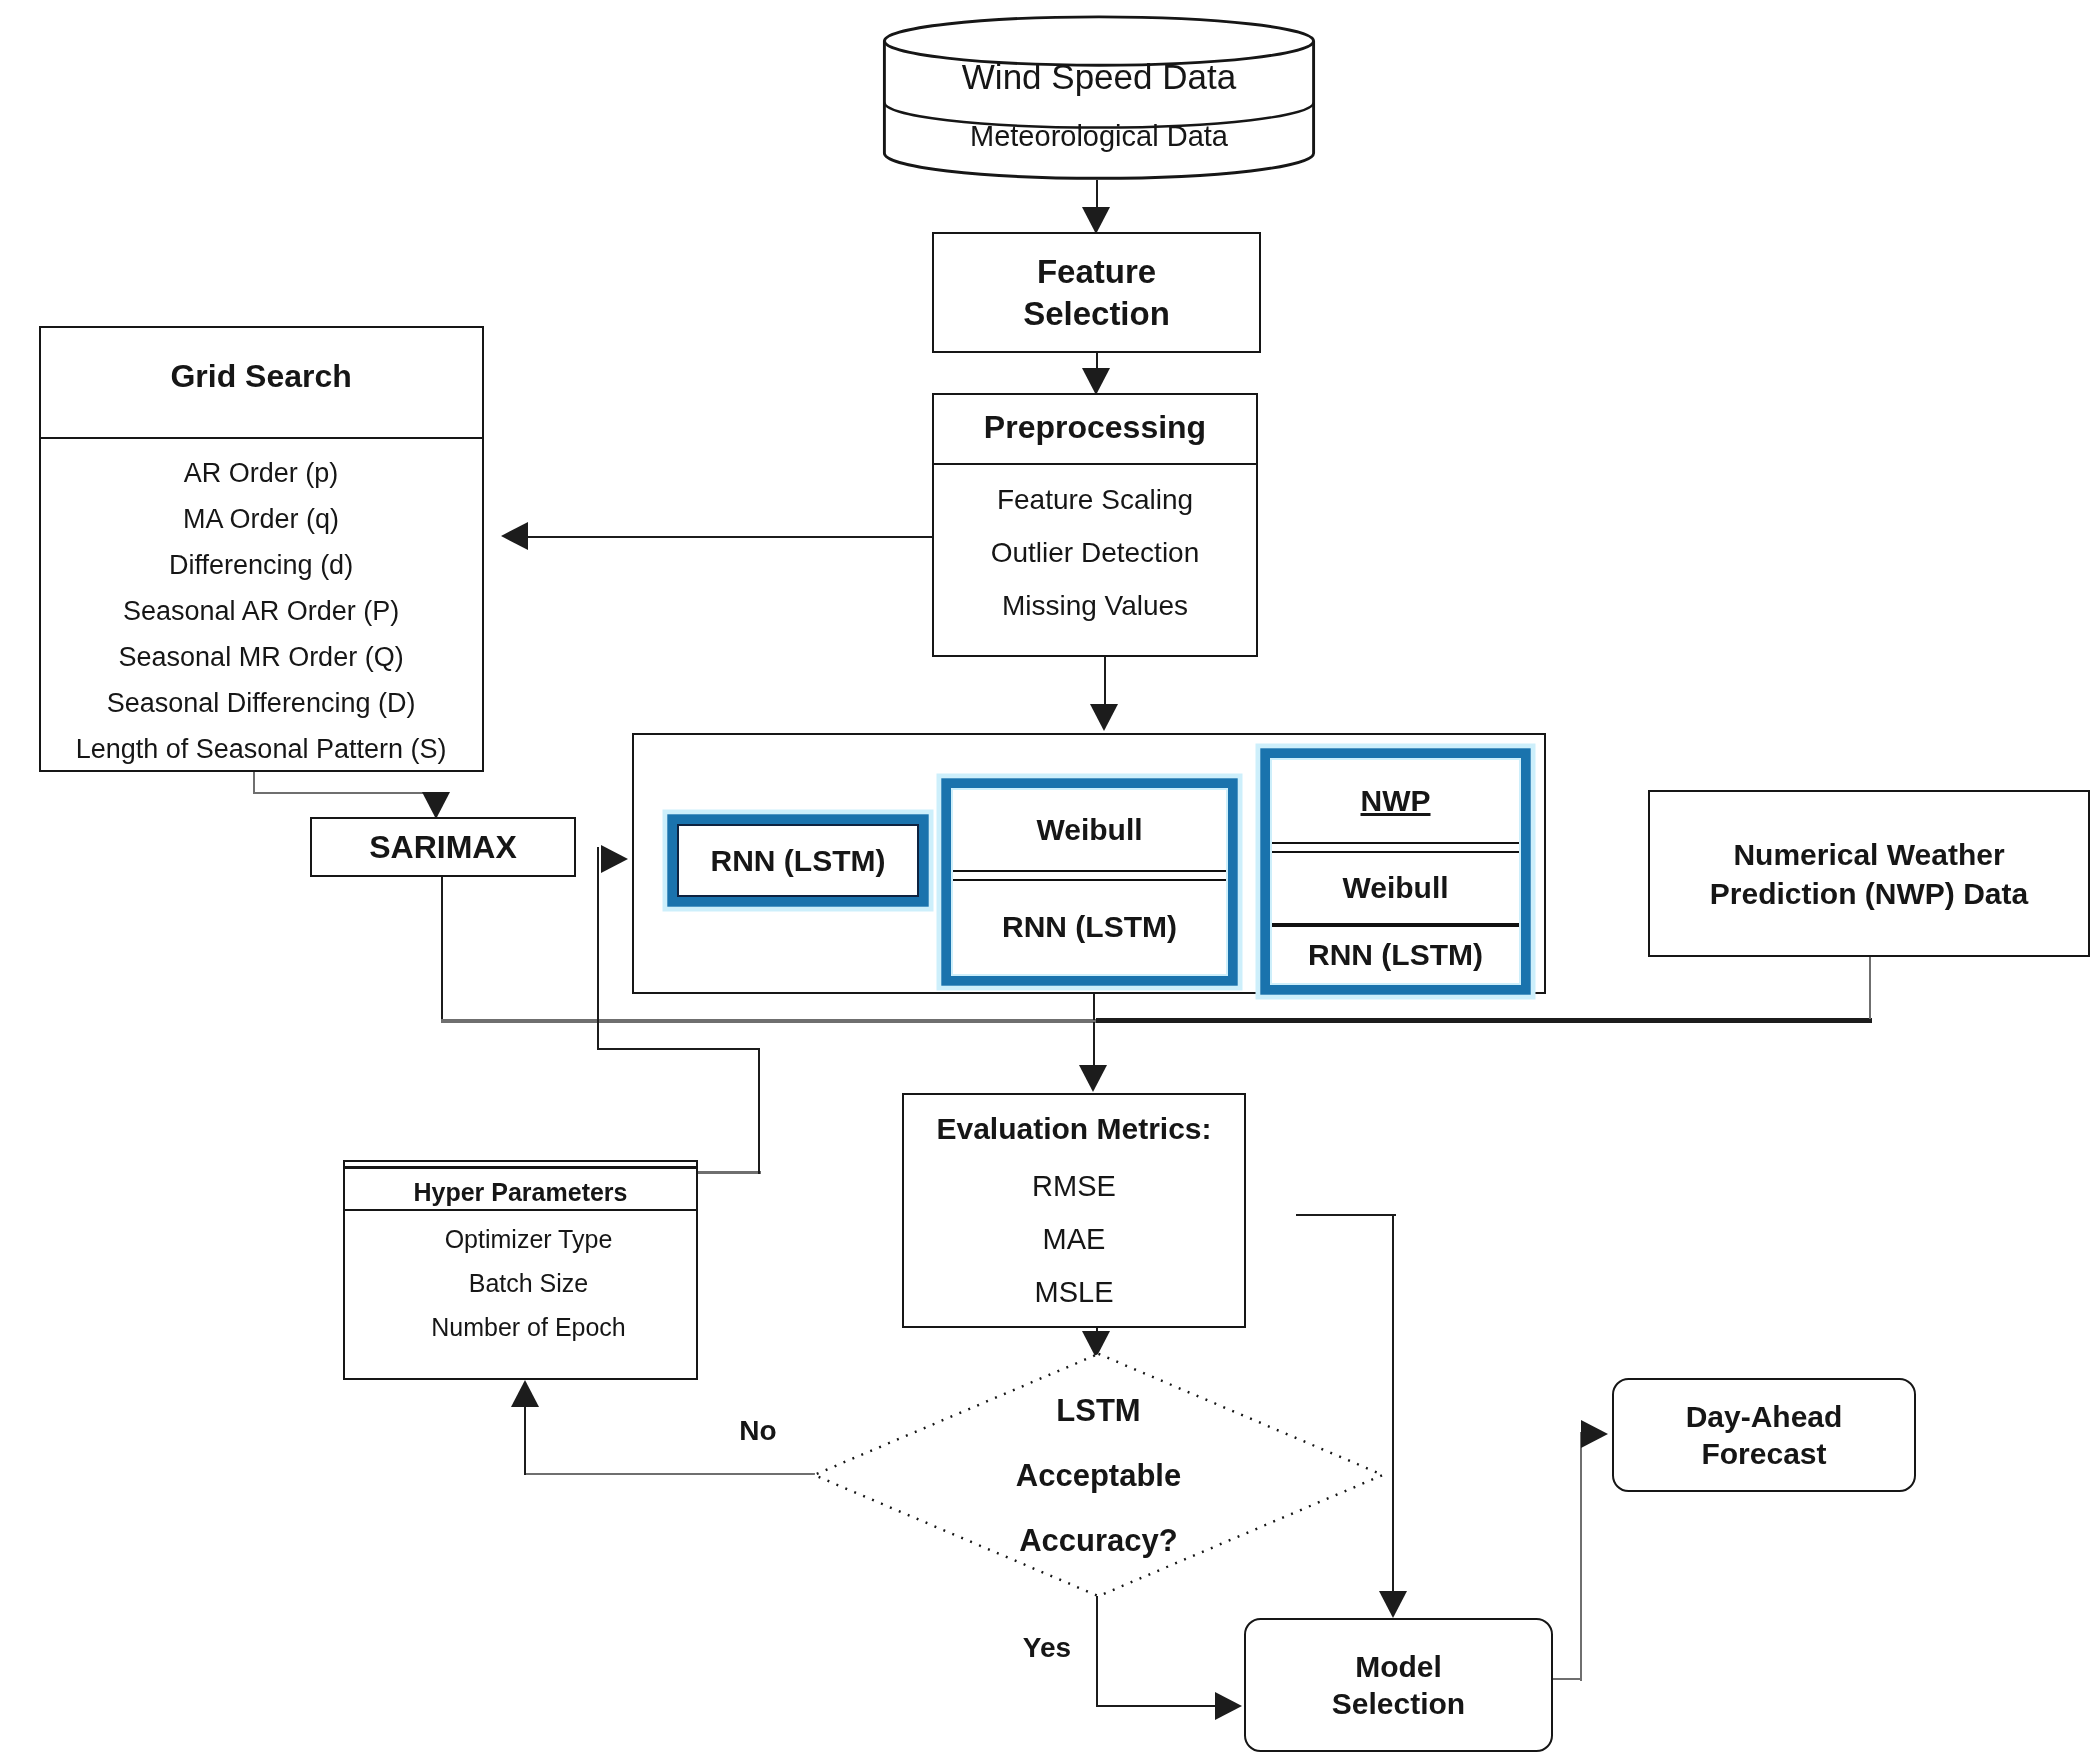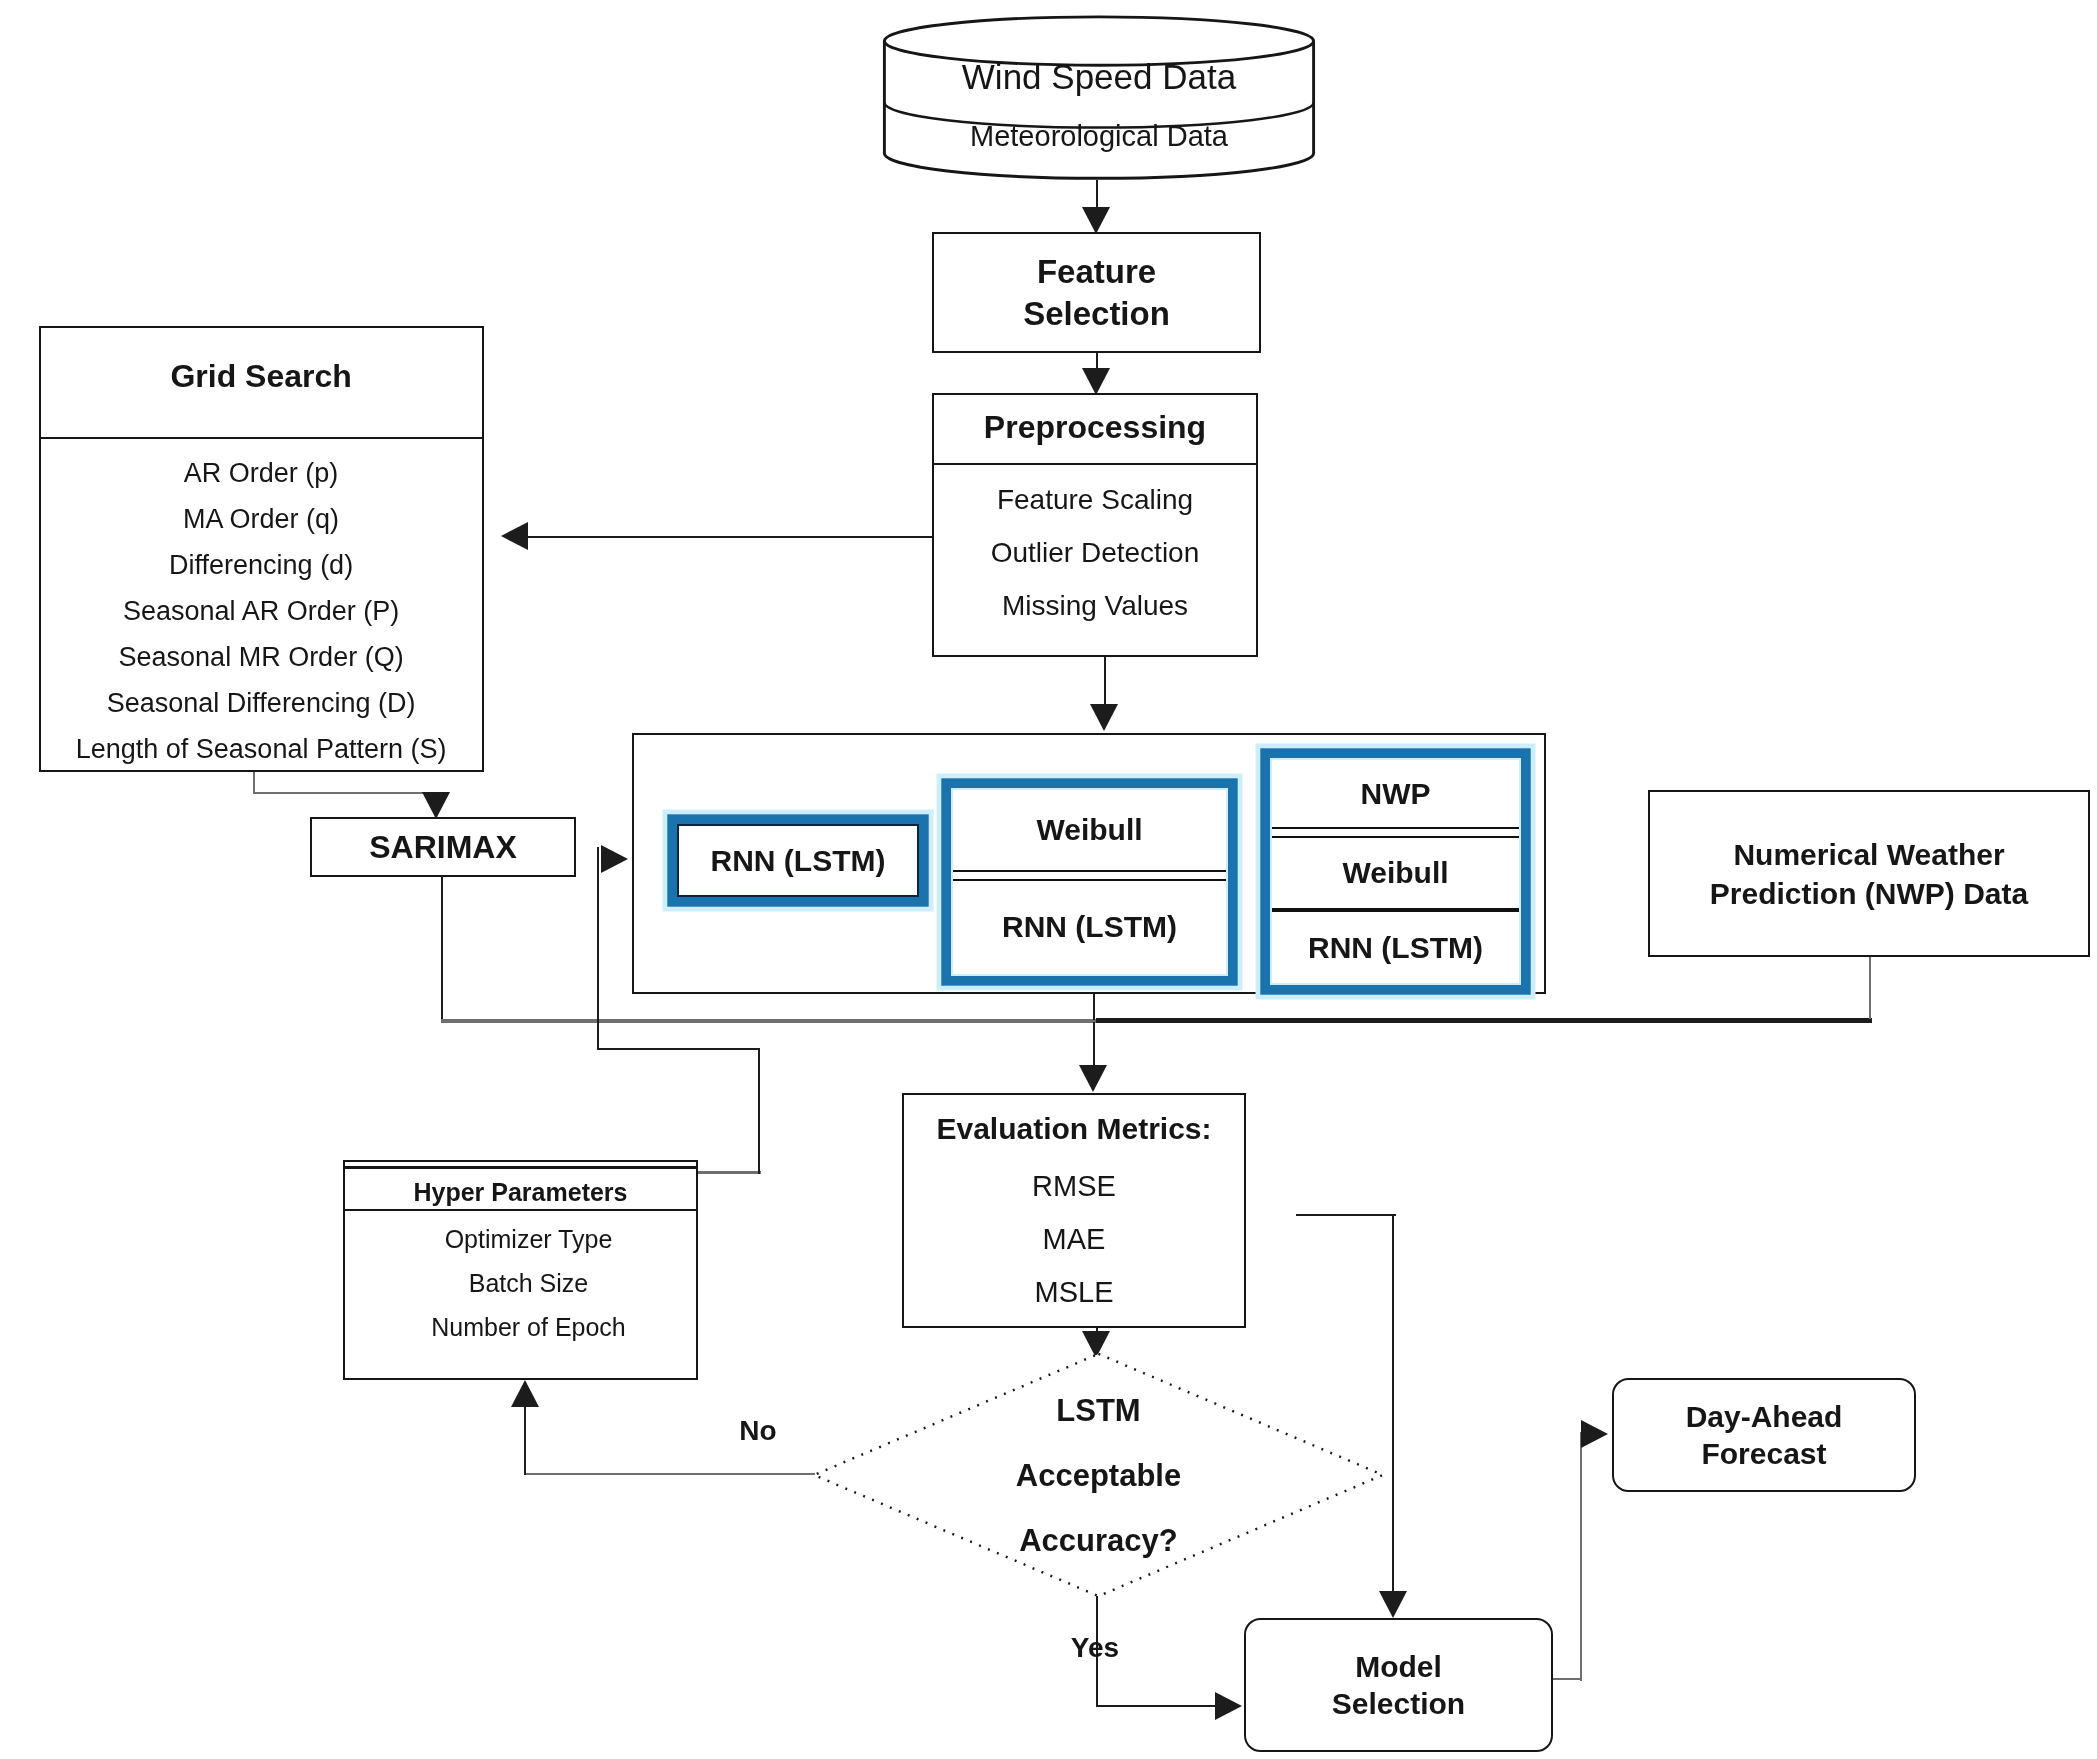--- a/index.html
+++ b/index.html
@@ -146,21 +146,21 @@
     <div class="row" style="height:80px;">
         <span>Weibull</span>
       </div>
     <div class="dbl"></div>
     <div class="row" style="flex:1;">
         <span>RNN (LSTM)</span>
       </div>
   </div>
 
   <div class="bluecore cyanborder" style="left:1270px;top:758px;width:251px;height:227px;display:flex;flex-direction:column;">
-    <div class="row" style="height:67px;">
+    <div class="row" style="height:82px;text-decoration:underline;">
         <span>NWP</span>
       </div>
     <div class="dbl"></div>
     <div class="row" style="height:70px;">
         <span>Weibull</span>
       </div>
     <div class="single"></div>
     <div class="row" style="flex:1;">
         <span>RNN (LSTM)</span>
       </div>
@@ -193,21 +193,21 @@
   <svg style="position:absolute;left:810px;top:1350px;" width="577" height="250" viewBox="0 0 1190 516">
     <polygon points="595,8 1182,258 595,508 8,258" fill="#ffffff" stroke="#161616" stroke-width="5" stroke-dasharray="4 16"></polygon>
   </svg>
   <div class="diamond-text" style="left:810px;top:1378px;width:577px;">
     <div>LSTM</div>
     <div>Acceptable</div>
     <div>Accuracy?</div>
   </div>
 
   <div class="freelabel" style="left:724px;top:1415px;width:68px;font-size:28px;">No</div>
-  <div class="freelabel" style="left:1056px;top:1632px;width:78px;font-size:28px;">Yes</div>
+  <div class="freelabel" style="left:1008px;top:1632px;width:78px;font-size:28px;">Yes</div>
 
   <div class="bx ctr rd" style="left:1612px;top:1378px;width:304px;height:114px;">
     <span class="bold" style="display:inline-block;width:213px;font-size:30px;line-height:1.25;">Day-Ahead Forecast</span>
   </div>
 
   <div class="bx ctr rd" style="left:1244px;top:1618px;width:309px;height:134px;">
     <span class="bold" style="display:inline-block;width:194px;font-size:30px;line-height:1.25;">Model Selection</span>
   </div>
 
 </div>

